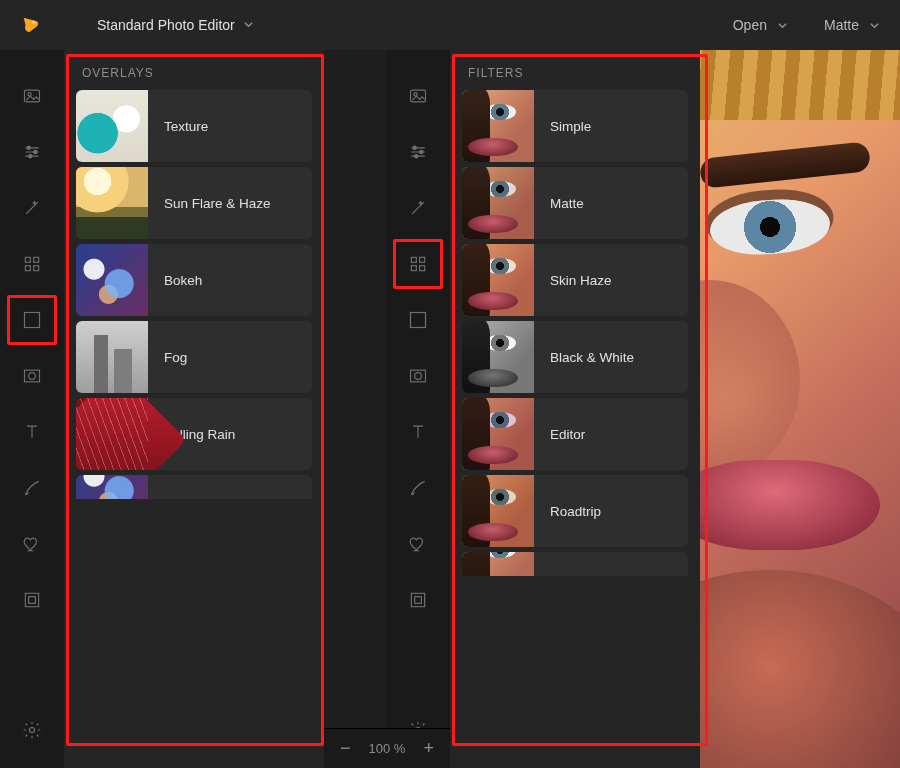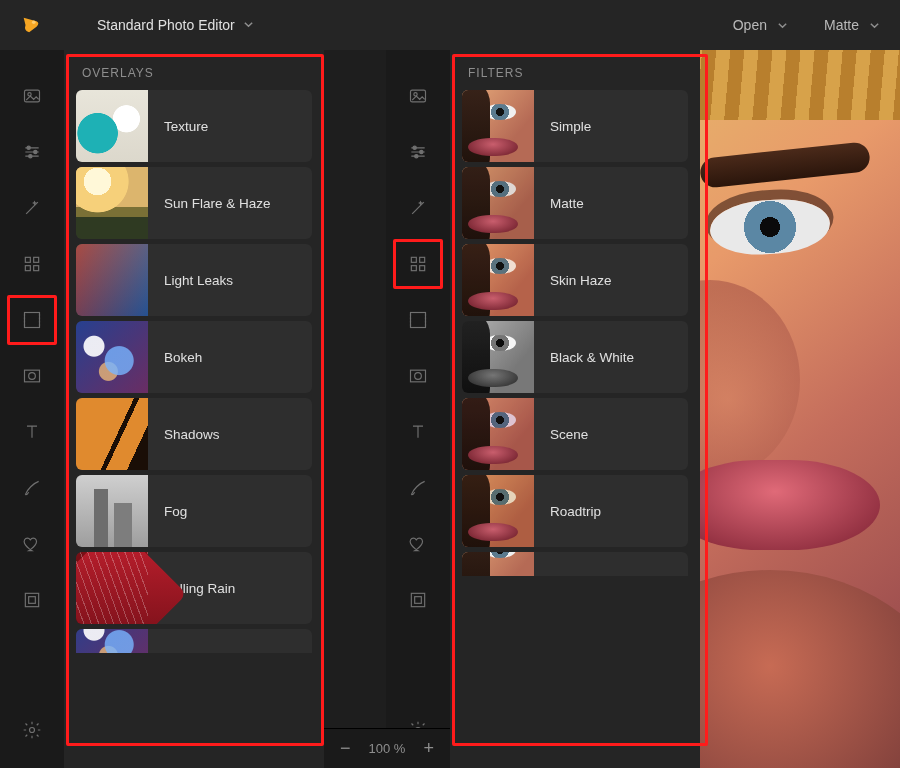--- a/index.html
+++ b/index.html
@@ -304,35 +304,23 @@
           <div class="tile-label">Texture</div>
         </div>
         <div class="tile">
           <div class="tile-thumb">
             <div class="ov sunflare"></div>
           </div>
           <div class="tile-label">Sun Flare &amp; Haze</div>
         </div>
         <div class="tile">
           <div class="tile-thumb">
-            <div class="ov light"></div>
-          </div>
-          <div class="tile-label">Light Leaks</div>
-        </div>
-        <div class="tile">
-          <div class="tile-thumb">
             <div class="ov bokeh"></div>
           </div>
           <div class="tile-label">Bokeh</div>
-        </div>
-        <div class="tile">
-          <div class="tile-thumb">
-            <div class="ov shadows"></div>
-          </div>
-          <div class="tile-label">Shadows</div>
         </div>
         <div class="tile">
           <div class="tile-thumb">
             <div class="ov fog"></div>
           </div>
           <div class="tile-label">Fog</div>
         </div>
         <div class="tile">
           <div class="tile-thumb">
             <div class="ov rain"></div>
@@ -460,21 +448,21 @@
           </div>
           <div class="tile-label">Black &amp; White</div>
         </div>
         <div class="tile">
           <div class="tile-thumb">
             <div class="face scene">
               <div class="hair"></div>
               <div class="tint scene"></div>
             </div>
           </div>
-          <div class="tile-label">Scene</div>
+          <div class="tile-label">Editor</div>
         </div>
         <div class="tile">
           <div class="tile-thumb">
             <div class="face road">
               <div class="hair"></div>
               <div class="tint road"></div>
             </div>
           </div>
           <div class="tile-label">Roadtrip</div>
         </div>

